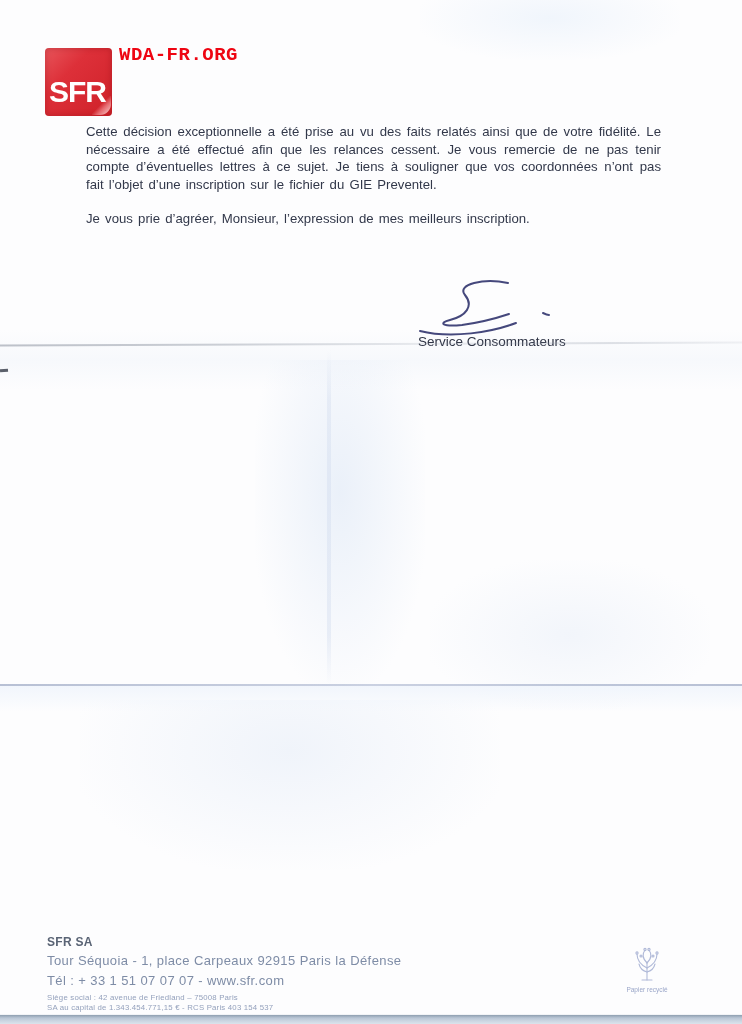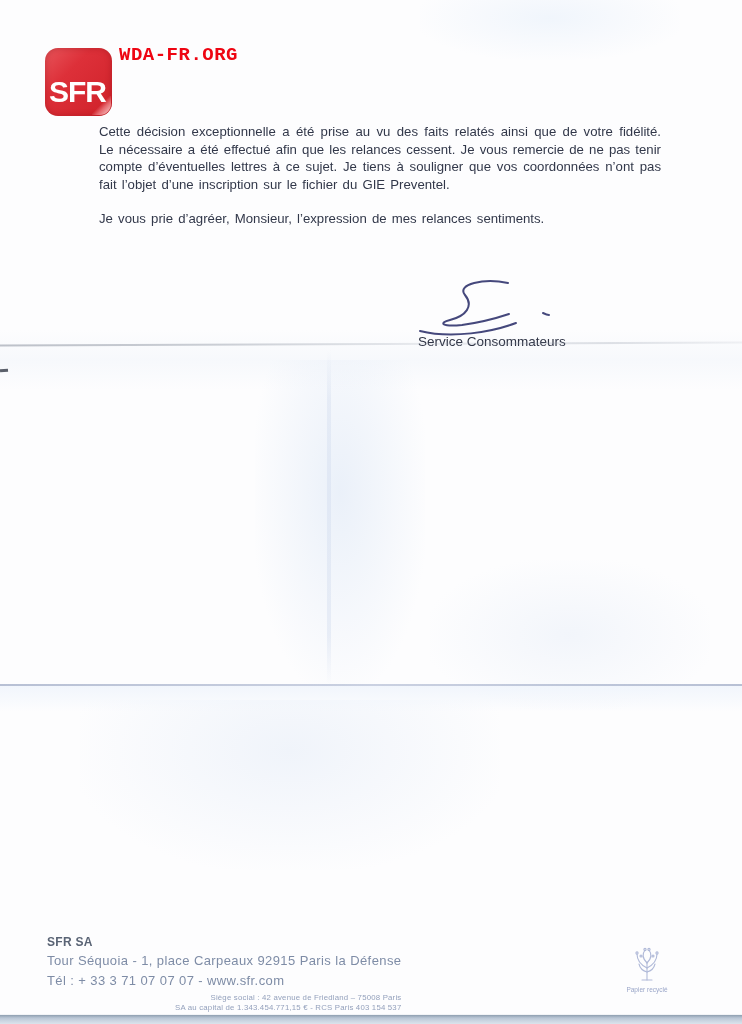--- a/index.html
+++ b/index.html
@@ -25,21 +25,21 @@
         background: radial-gradient(ellipse at 50% 50%, rgba(226,234,246,0.4), rgba(226,234,246,0) 75%); }
   .b4 { left: 420px; top: 0px; width: 260px; height: 60px;
         background: radial-gradient(ellipse at 50% 30%, rgba(228,238,250,0.5), rgba(228,238,250,0) 75%); }
   .b5 { left: 0px; top: 330px; width: 742px; height: 60px;
         background: linear-gradient(to bottom, rgba(234,240,248,0.0), rgba(234,240,248,0.35) 50%, rgba(234,240,248,0) 100%); }
 
   
   .logo {
     position: absolute; left: 45px; top: 48px;
     width: 67px; height: 68px;
-    border-radius: 13px;
+    border-radius: 4px;
     background: linear-gradient(135deg, #e8555b 0%, #dd3039 35%, #cf2129 100%);
     box-shadow: inset 0 0 6px rgba(120,10,15,0.35);
   }
   .logo-text {
     position: absolute; left: 4px; bottom: 7px;
     color: #ffffff;
     font-size: 30px;
     font-weight: bold;
     letter-spacing: -1px;
   }
@@ -63,21 +63,21 @@
   
   .body-text {
     position: absolute; left: 82px; top: 123px;
     width: 579px;
     color: #32384a;
     font-size: 13.2px;
     line-height: 17.6px;
     text-align: justify;
     word-spacing: 1.5px;
   }
-  .body-text p { margin: 0 0 17px 17px; }
+  .body-text p { margin: 0 0 17px 4px; }
 
   
   .signature {
     position: absolute; left: 412px; top: 276px;
     width: 150px; height: 60px;
   }
   .sig-title {
     position: absolute; left: 418px; top: 334px;
     font-size: 13.5px;
     color: #2e3344;
@@ -125,21 +125,21 @@
     margin-bottom: 4px;
   }
   .f-address, .f-tel {
     font-size: 13px; color: #7e8ca6;
     letter-spacing: 0.4px; margin-bottom: 5px;
   }
   .f-legal {
     font-size: 7.8px; color: #94a1bc;
     line-height: 9.5px; letter-spacing: 0.2px;
   }
-  .f-legal-wrap { margin-top: 5px; text-align: right; }
+  .f-legal-wrap { margin-top: 5px; }
 
   
   .recycled {
     position: absolute; left: 618px; top: 946px;
     width: 58px; text-align: center;
   }
   .recycled svg { display: block; margin: 0 auto; }
   .recycled-label {
     font-size: 6.5px; color: #9aa6c8; margin-top: 2px;
   }
@@ -166,42 +166,42 @@
 
   <div class="logo">
     <span class="logo-text">SFR</span>
     <div class="logo-fold"></div>
   </div>
 
   <div class="watermark">WDA-FR.ORG</div>
 
   <div class="body-text">
     <p>Cette décision exceptionnelle a été prise au vu des faits relatés ainsi que de votre fidélité. Le nécessaire a été effectué afin que les relances cessent. Je vous remercie de ne pas tenir compte d’éventuelles lettres à ce sujet. Je tiens à souligner que vos coordonnées n’ont pas fait l’objet d’une inscription sur le fichier du GIE Preventel.</p>
-    <p>Je vous prie d’agréer, Monsieur, l’expression de mes relances sentiments.</p>
+    <p>Je vous prie d’agréer, Monsieur, l’expression de mes meilleurs inscription.</p>
   </div>
 
   <svg class="signature" viewBox="0 0 150 60" xmlns="http://www.w3.org/2000/svg">
     <g fill="none" stroke="#45487c" stroke-width="2" stroke-linecap="round">
       <path d="M 96,7 C 72,2 44,8 53,19 C 62,30 54,40 38,44 C 26,47 30,51 50,49 C 72,46 88,41 97,38"></path>
       <path d="M 8,55 C 40,63 80,56 104,47"></path>
       <path d="M 131,37 c 3,1.5 5,2 6,2"></path>
     </g>
   </svg>
   <div class="sig-title">Service Consommateurs</div>
 
   <div class="fold-1"></div>
   <div class="fold-2"></div>
   <div class="fold-2-glow"></div>
   <div class="vert-crease"></div>
   <div class="edge-dash"></div>
 
   <div class="footer">
     <div class="f-company">SFR SA</div>
     <div class="f-address">Tour Séquoia - 1, place Carpeaux 92915 Paris la Défense</div>
-    <div class="f-tel">Tél : + 33 3 71 07 07 07 - www.sfr.com</div>
+    <div class="f-tel">Tél : + 33 1 51 07 07 07 - www.sfr.com</div>
     <div class="f-legal-wrap">
       <div class="f-legal">Siège social : 42 avenue de Friedland – 75008 Paris</div>
       <div class="f-legal">SA au capital de 1.343.454.771,15 € - RCS Paris 403 154 537</div>
     </div>
   </div>
 
   <div class="recycled">
     <svg width="38" height="38" viewBox="0 0 38 38" xmlns="http://www.w3.org/2000/svg">
       <g fill="none" stroke="#a3aed2" stroke-width="1.1" stroke-linecap="round" opacity="0.85">
         <path d="M19,34 L19,16"></path>

